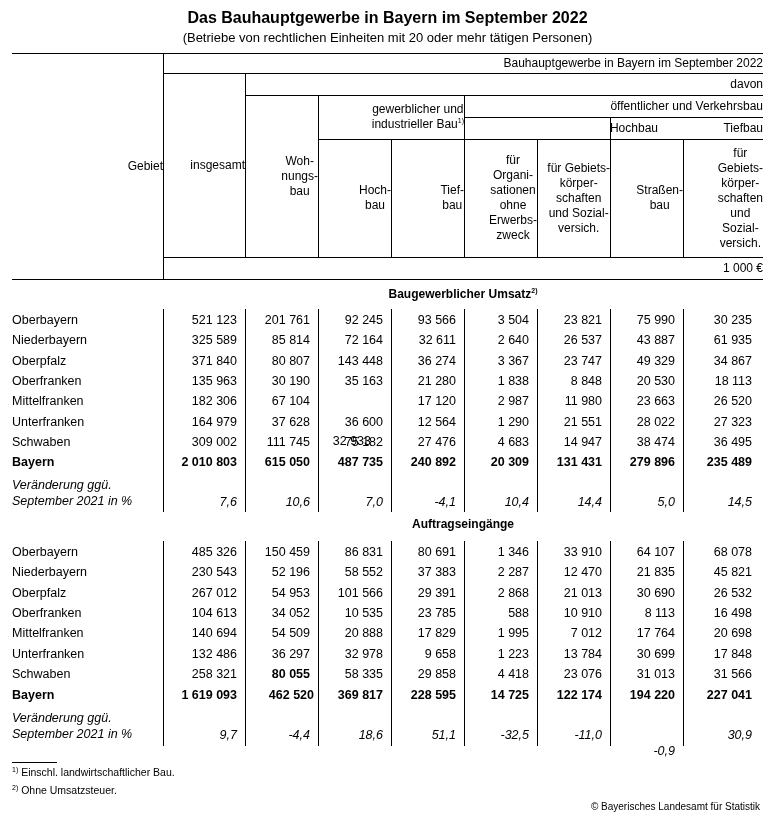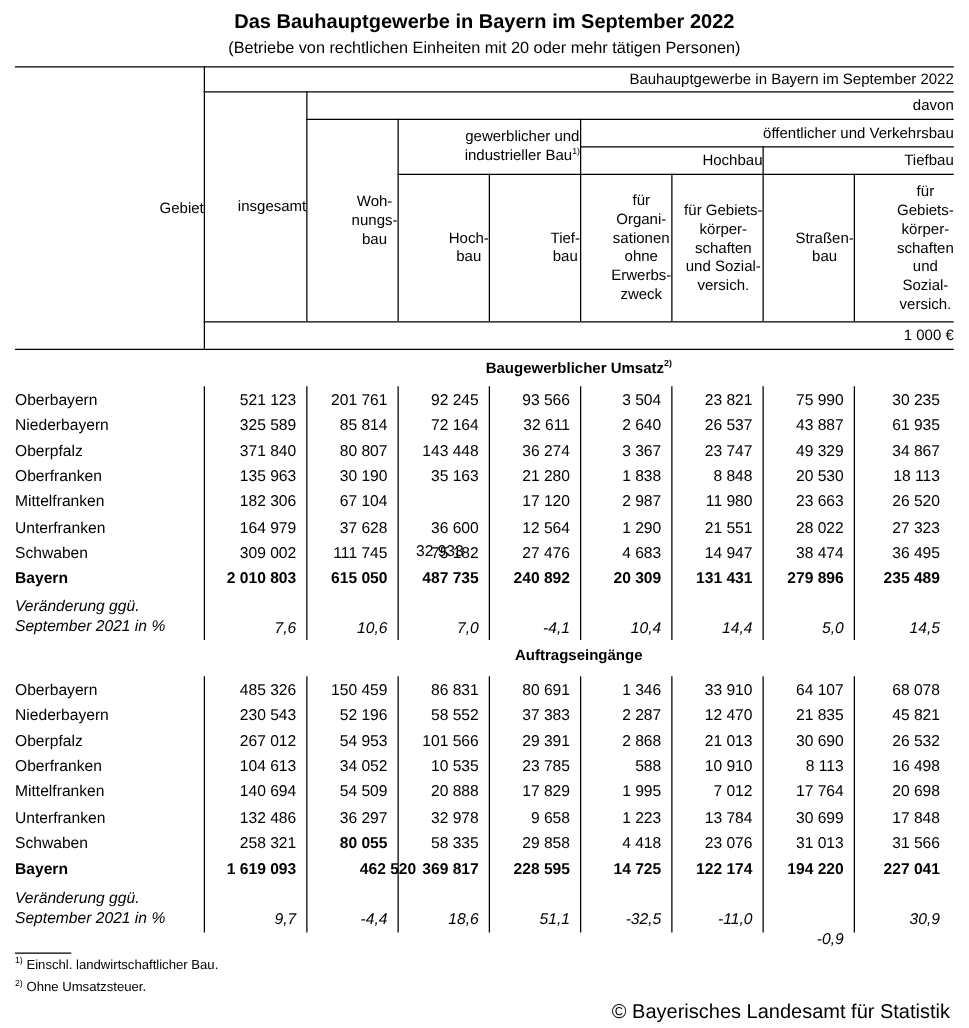--- a/index.html
+++ b/index.html
@@ -17,21 +17,21 @@
   .section { position:absolute; left:163px; width:600px; text-align:center;
              font-weight:bold; font-size:12px; }
   .row { position:absolute; left:0; width:775px; height:20px; font-size:12.5px; }
   .row .label { position:absolute; left:12px; top:2px; white-space:nowrap; }
   .row .num { position:absolute; top:2px; text-align:right; white-space:nowrap; }
   .row.bold { font-weight:bold; }
   .row.ital { font-style:italic; }
   .chg .label { line-height:16px; top:0; }
   .footnote { position:absolute; left:12px; font-size:10.5px; }
   .footnote sup { font-size:7px; }
-  .credit { position:absolute; right:15px; top:801px; font-size:16px; }
+  .credit { position:absolute; right:15px; top:801px; font-size:10px; }
 </style>
 </head>
 <body>
 
 <div class="title">Das Bauhauptgewerbe in Bayern im September 2022</div>
 <div class="subtitle">(Betriebe von rechtlichen Einheiten mit 20 oder mehr tätigen Personen)</div>
 
 <div class="hline" style="left:12px;width:751px;top:53px;"></div>
 <div class="hline" style="left:163px;width:600px;top:73px;"></div>
 <div class="hline" style="left:245px;width:518px;top:95px;"></div>
@@ -64,21 +64,21 @@
 <div class="hcell" style="left:245px;width:73px;top:95px;height:162px;white-space:pre-line;"><span>Woh-
 nungs-
 bau</span></div>
 <div class="hcell" style="left:318px;width:146px;top:95px;height:44px;">
     <span style="white-space:pre-line;"><span>gewerblicher und
 industrieller Bau</span><sup>1)</sup></span>
   </div>
 <div class="hcell" style="left:464px;width:299px;top:95px;height:22px;">
     <span>öffentlicher und Verkehrsbau</span>
   </div>
-<div class="hcell" style="left:464px;width:146px;top:117px;height:22px;">
+<div class="hcell" style="left:464px;width:146px;top:117px;height:22px;padding-left:48px;">
     <span>Hochbau</span>
   </div>
 <div class="hcell" style="left:610px;width:153px;top:117px;height:22px;">
     <span>Tiefbau</span>
   </div>
 <div class="hcell" style="left:318px;width:73px;top:139px;height:118px;white-space:pre-line;"><span>Hoch-
 bau</span></div>
 <div class="hcell" style="left:391px;width:73px;top:139px;height:118px;white-space:pre-line;"><span>Tief-
 bau</span></div>
 <div class="hcell" style="left:464px;width:73px;top:139px;height:118px;white-space:pre-line;"><span>für
@@ -299,21 +299,21 @@
       <div class="num" style="right: 392px;">58 335</div>
       <div class="num" style="right: 319px;">29 858</div>
       <div class="num" style="right: 246px;">4 418</div>
       <div class="num" style="right: 173px;">23 076</div>
       <div class="num" style="right: 100px;">31 013</div>
       <div class="num" style="right: 23px;">31 566</div>
     </div>
     <div class="row bold" style="top: 686px;">
       <div class="label">Bayern</div>
       <div class="num" style="right: 538px;">1 619 093</div>
-      <div class="num" style="right: 442px; margin-left: 8px;">462 520</div>
+      <div class="num" style="right: 461px; margin-left: 8px;">462 520</div>
       <div class="num" style="right: 392px;">369 817</div>
       <div class="num" style="right: 319px;">228 595</div>
       <div class="num" style="right: 246px;">14 725</div>
       <div class="num" style="right: 173px;">122 174</div>
       <div class="num" style="right: 100px;">194 220</div>
       <div class="num" style="right: 23px;">227 041</div>
     </div>
     <div class="row ital chg" style="top: 710px;">
       <div class="label">
         <div>Veränderung ggü.</div>

